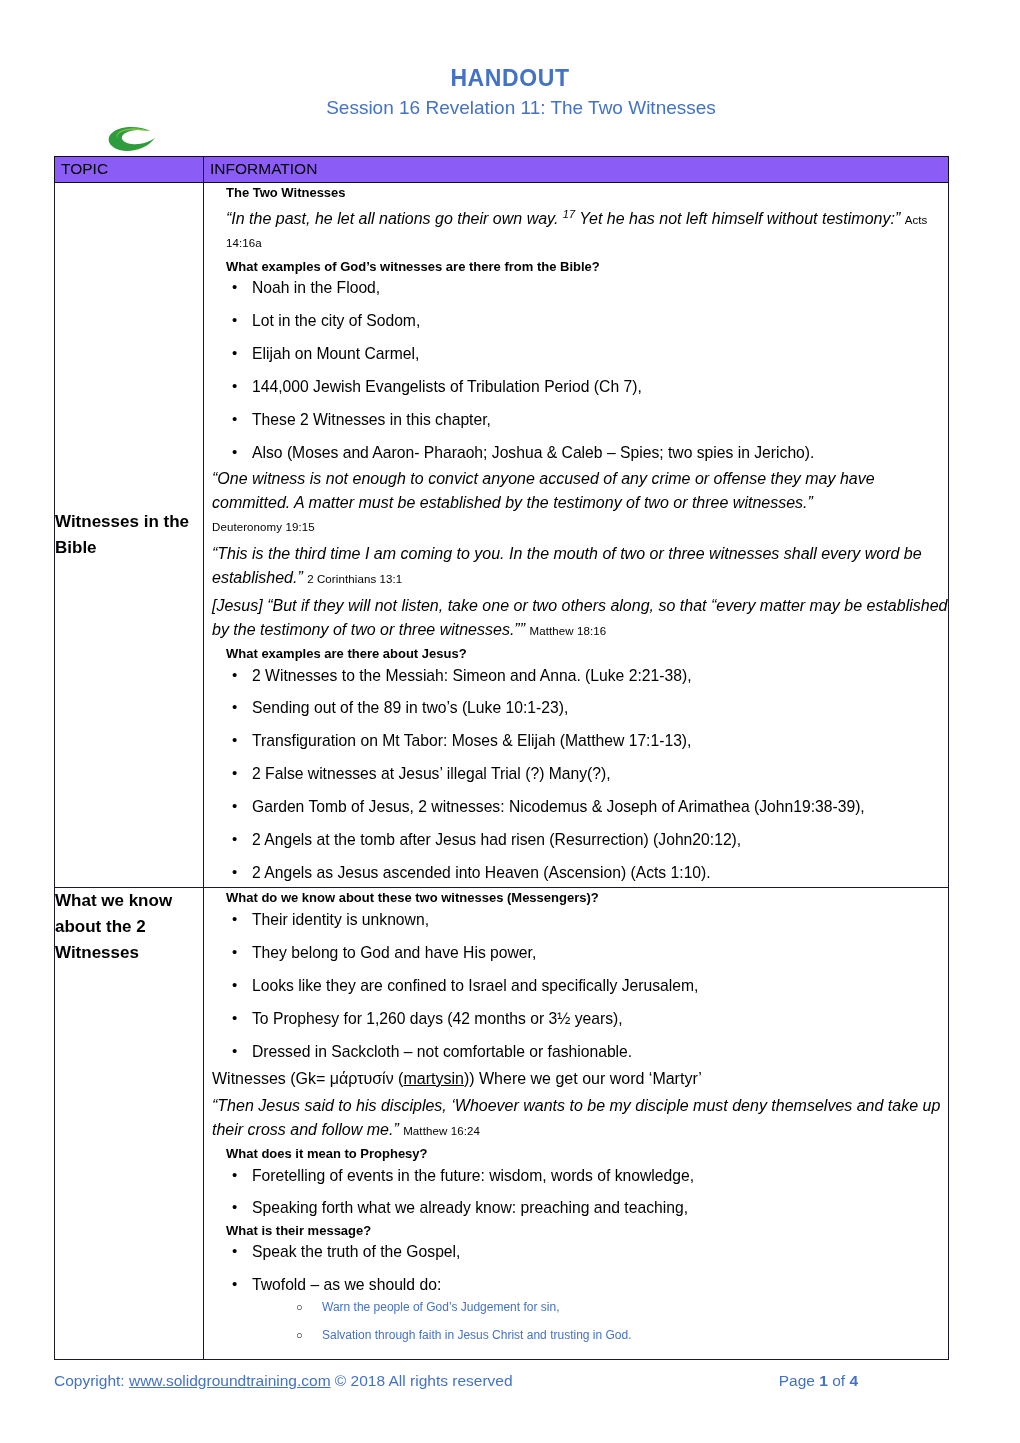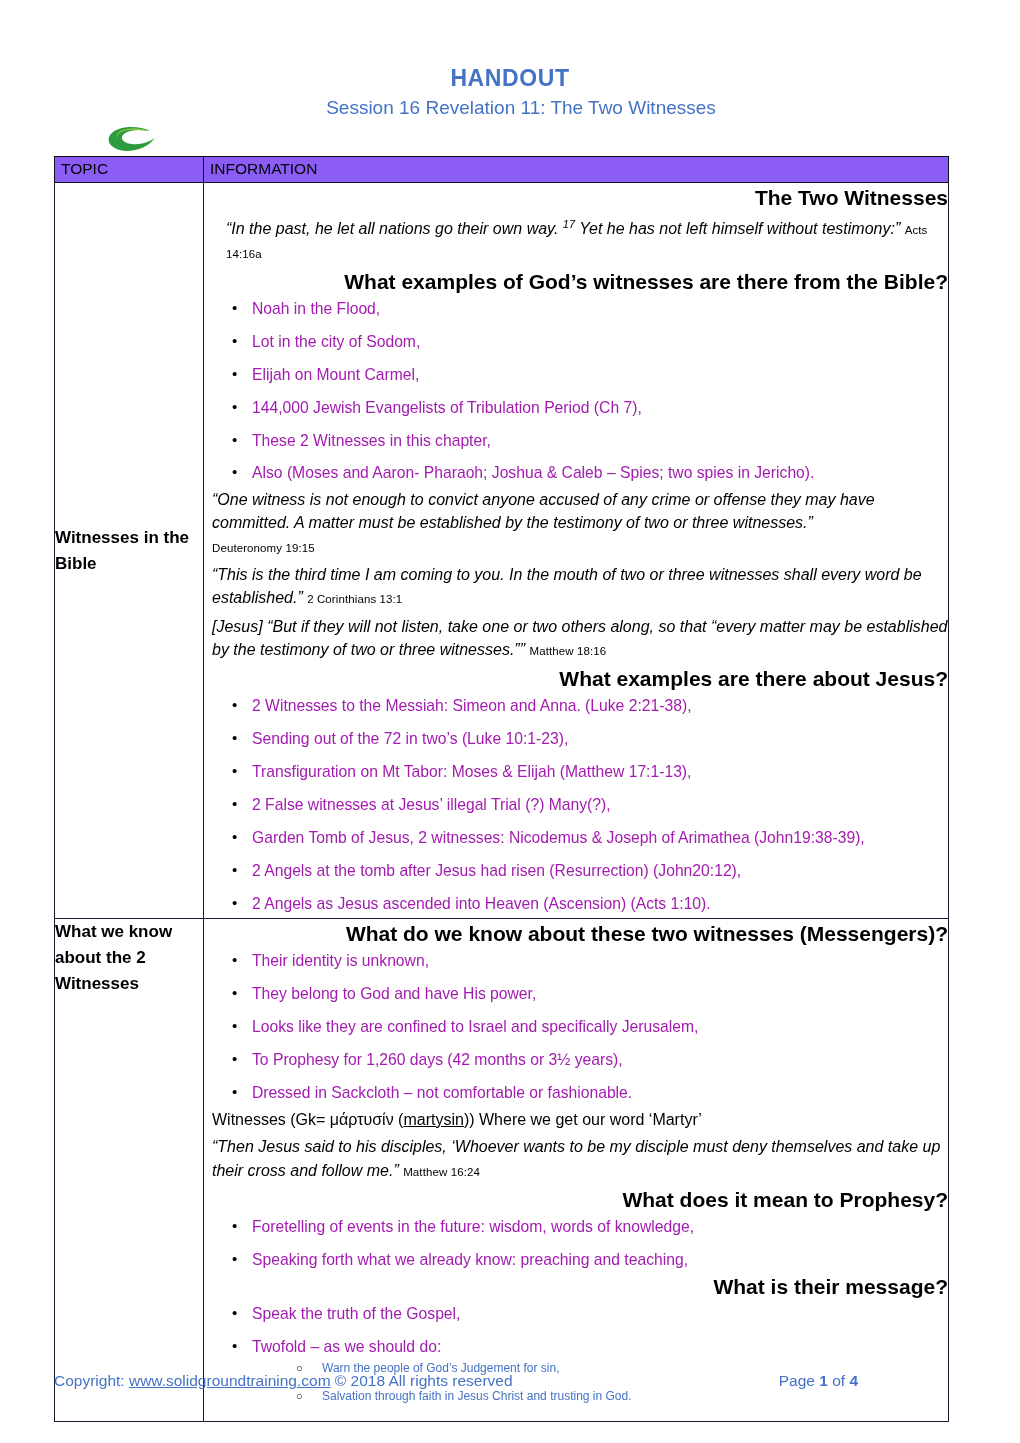--- a/index.html
+++ b/index.html
@@ -81,25 +81,24 @@
     font-weight:bold;
     line-height:1.52;
   }
   .topic-cell.mid{
     vertical-align:middle;
   }
   .info-cell{
     padding:6px 10px 7px 8px;
   }
   .hdg{
-    font-size:21px;
+    font-size:13px;
     font-weight:bold;
     line-height:1.28;
     margin:2px 0 3px 22px;
-    text-align:right;
   }
 
   .quote{
     font-size:16px;
     font-style:italic;
     line-height:1.46;
     margin:4px 0 5px 8px;
     text-align:left;
   }
   .quote.ind{margin-left:22px;}
@@ -122,21 +121,21 @@
   }
   .u{text-decoration:underline;}
 
   ul.blist{
     list-style:none;
     margin:0 0 0 0;
     padding:0;
   }
   ul.blist li{
     position:relative;
-    color:#a21caf;
+    color:#000000;
     font-size:15.7px;
     line-height:1.3;
     padding:0 0 0 48px;
     margin:0 0 12.5px 0;
   }
   ul.blist li:before{
     content:"\2022";
     position:absolute;
     left:28px; top:-1px;
     color:#000000;
@@ -232,21 +231,21 @@
               <li>144,000 Jewish Evangelists of Tribulation Period (Ch 7),</li>
               <li>These 2 Witnesses in this chapter,</li>
               <li class="last">Also (Moses and Aaron- Pharaoh; Joshua &amp; Caleb – Spies; two spies in Jericho).</li>
             </ul>
             <div class="quote"><span>“One witness is not enough to convict anyone accused of any crime or offense they may have committed. A matter must be established by the testimony of two or three witnesses.”</span><br><span class="ref">Deuteronomy 19:15</span></div>
             <div class="quote"><span>“This is the third time I am coming to you. In the mouth of two or three witnesses shall every word be established.”</span> <span class="ref">2 Corinthians 13:1</span></div>
             <div class="quote"><span>[Jesus] “But if they will not listen, take one or two others along, so that “every matter may be established by the testimony of two or three witnesses.””</span> <span class="ref">Matthew 18:16</span></div>
             <div class="hdg">What examples are there about Jesus?</div>
             <ul class="blist">
               <li>2 Witnesses to the Messiah: Simeon and Anna. (Luke 2:21-38),</li>
-              <li>Sending out of the 72 in two’s (Luke 10:1-23),</li>
+              <li>Sending out of the 89 in two’s (Luke 10:1-23),</li>
               <li>Transfiguration on Mt Tabor: Moses &amp; Elijah (Matthew 17:1-13),</li>
               <li>2 False witnesses at Jesus’ illegal Trial (?) Many(?),</li>
               <li>Garden Tomb of Jesus, 2 witnesses:  Nicodemus &amp; Joseph of Arimathea (John19:38-39),</li>
               <li>2 Angels at the tomb after Jesus had risen (Resurrection) (John20:12),</li>
               <li class="last">2 Angels as Jesus ascended into Heaven (Ascension) (Acts 1:10).</li>
             </ul>
           </td>
         </tr>
         <tr>
           <td class="topic-cell"><span>What we know about the 2 Witnesses</span></td>

